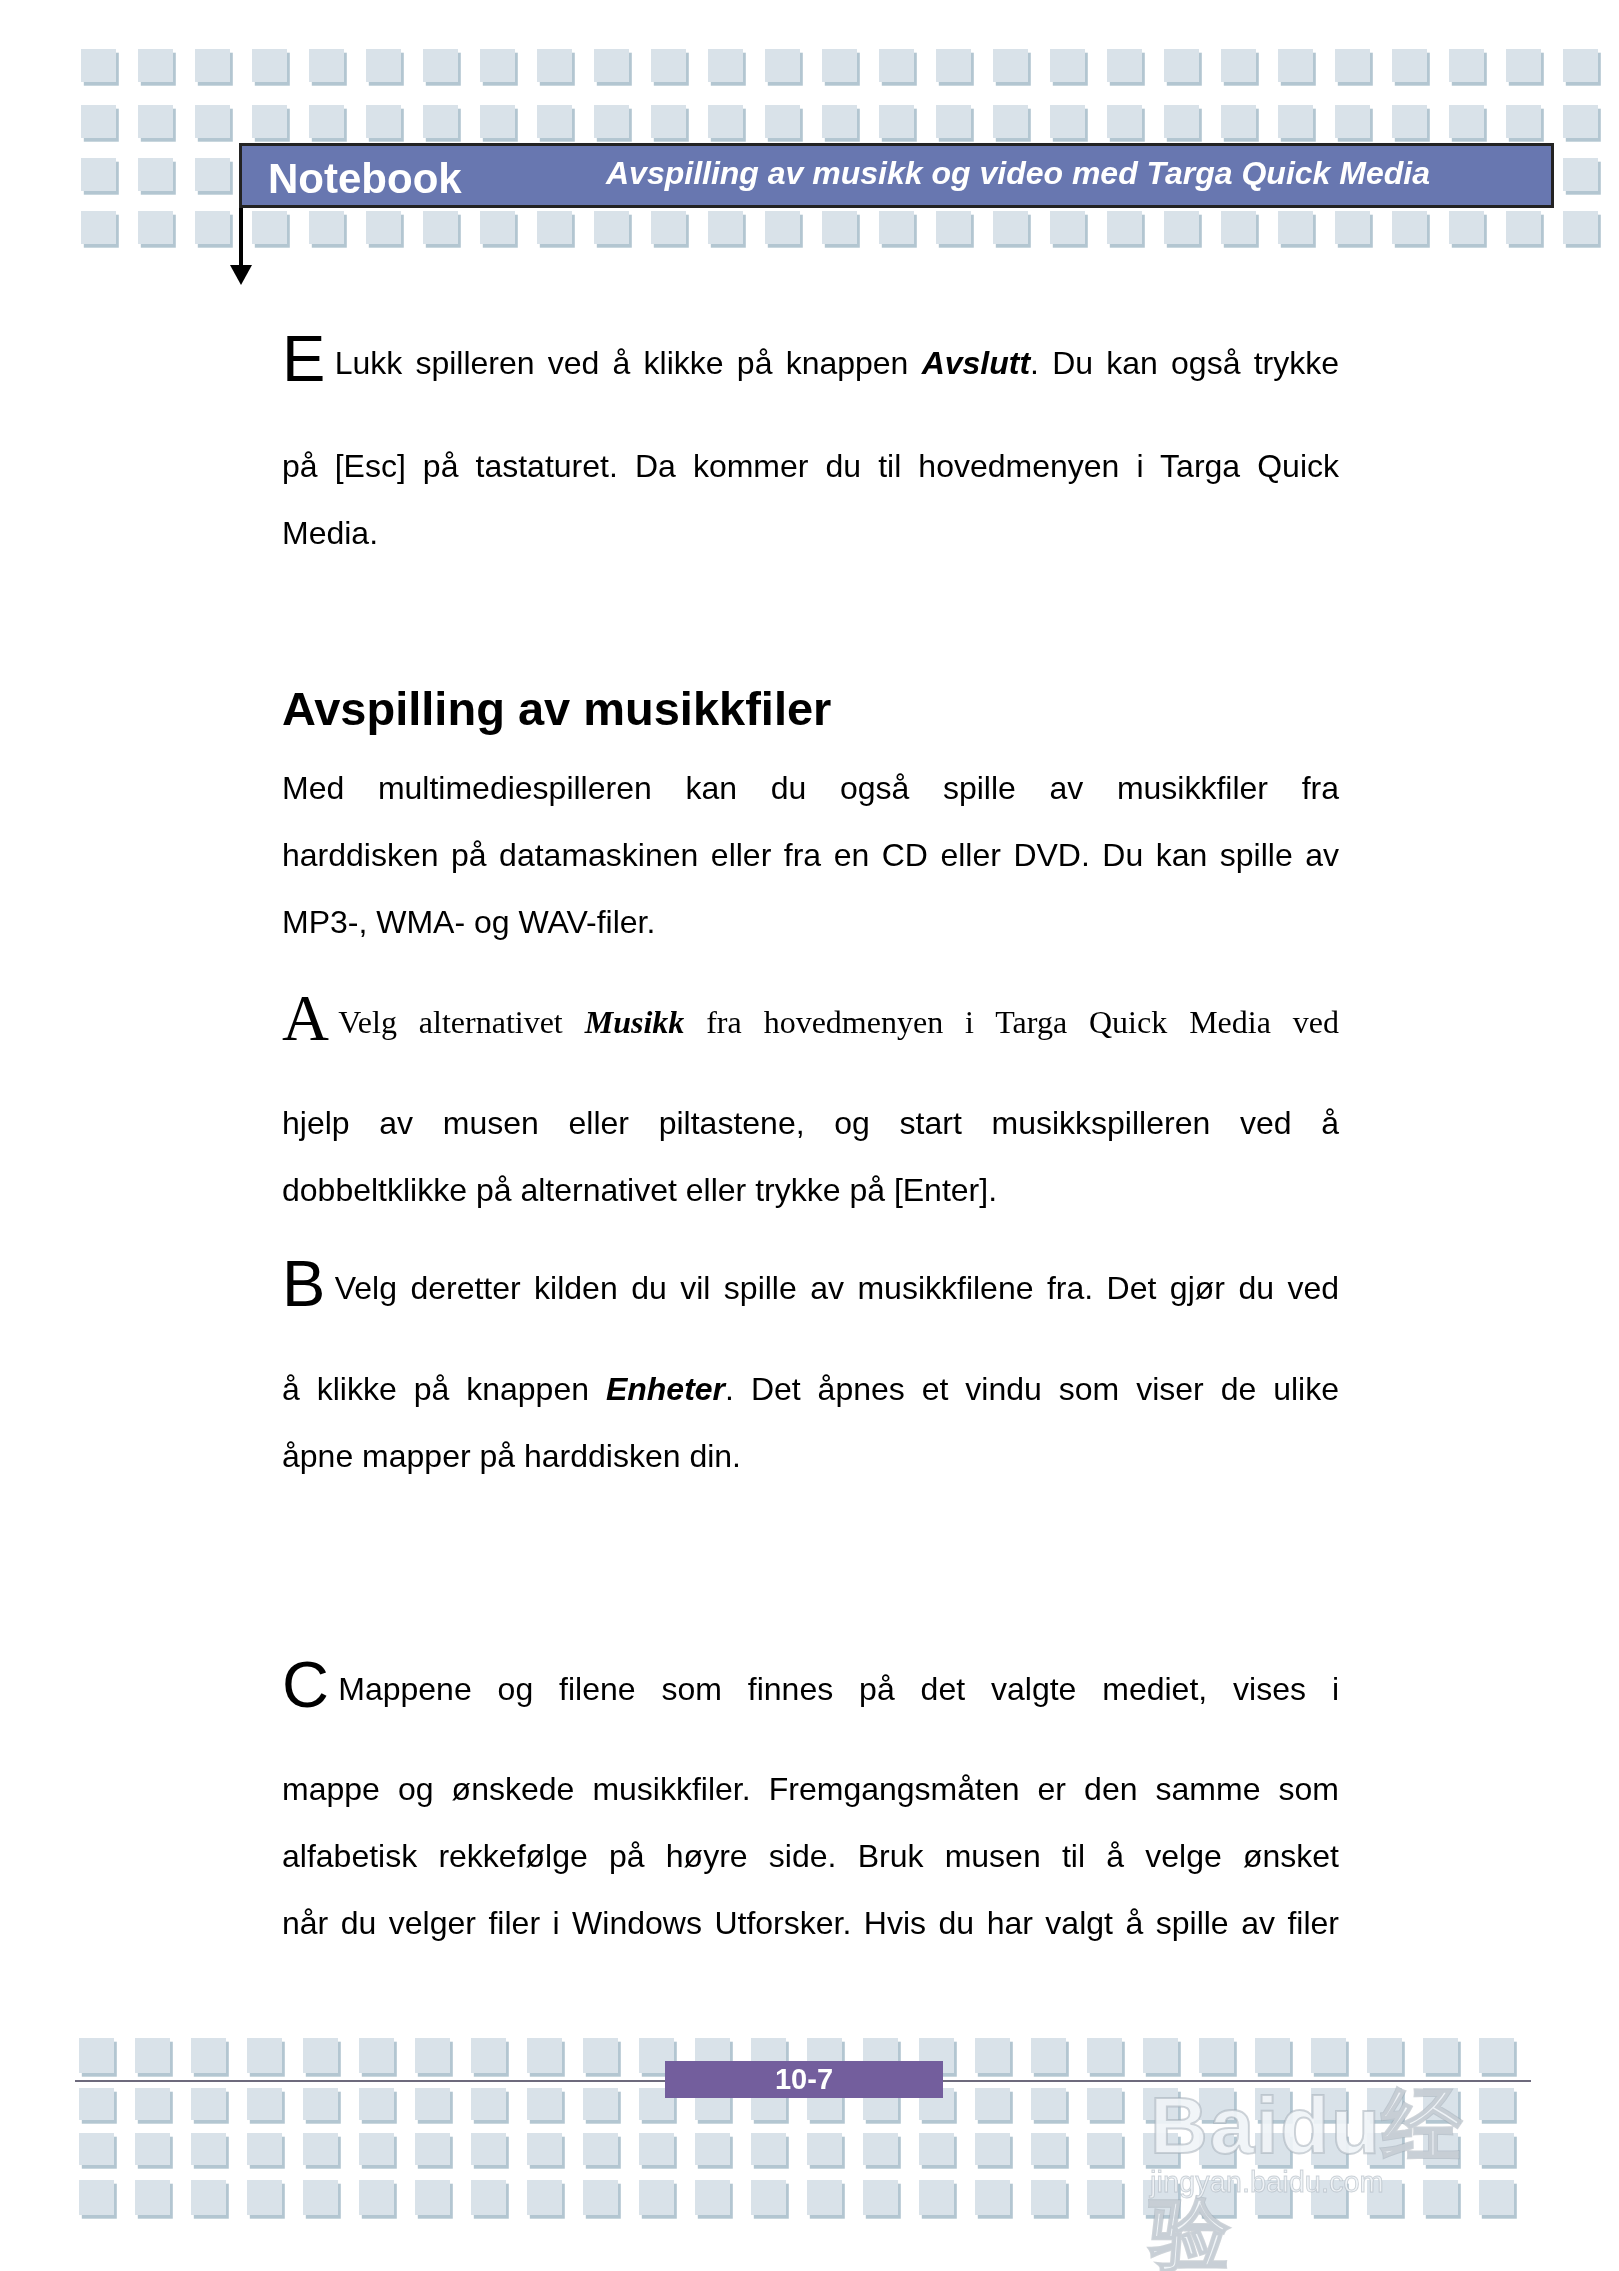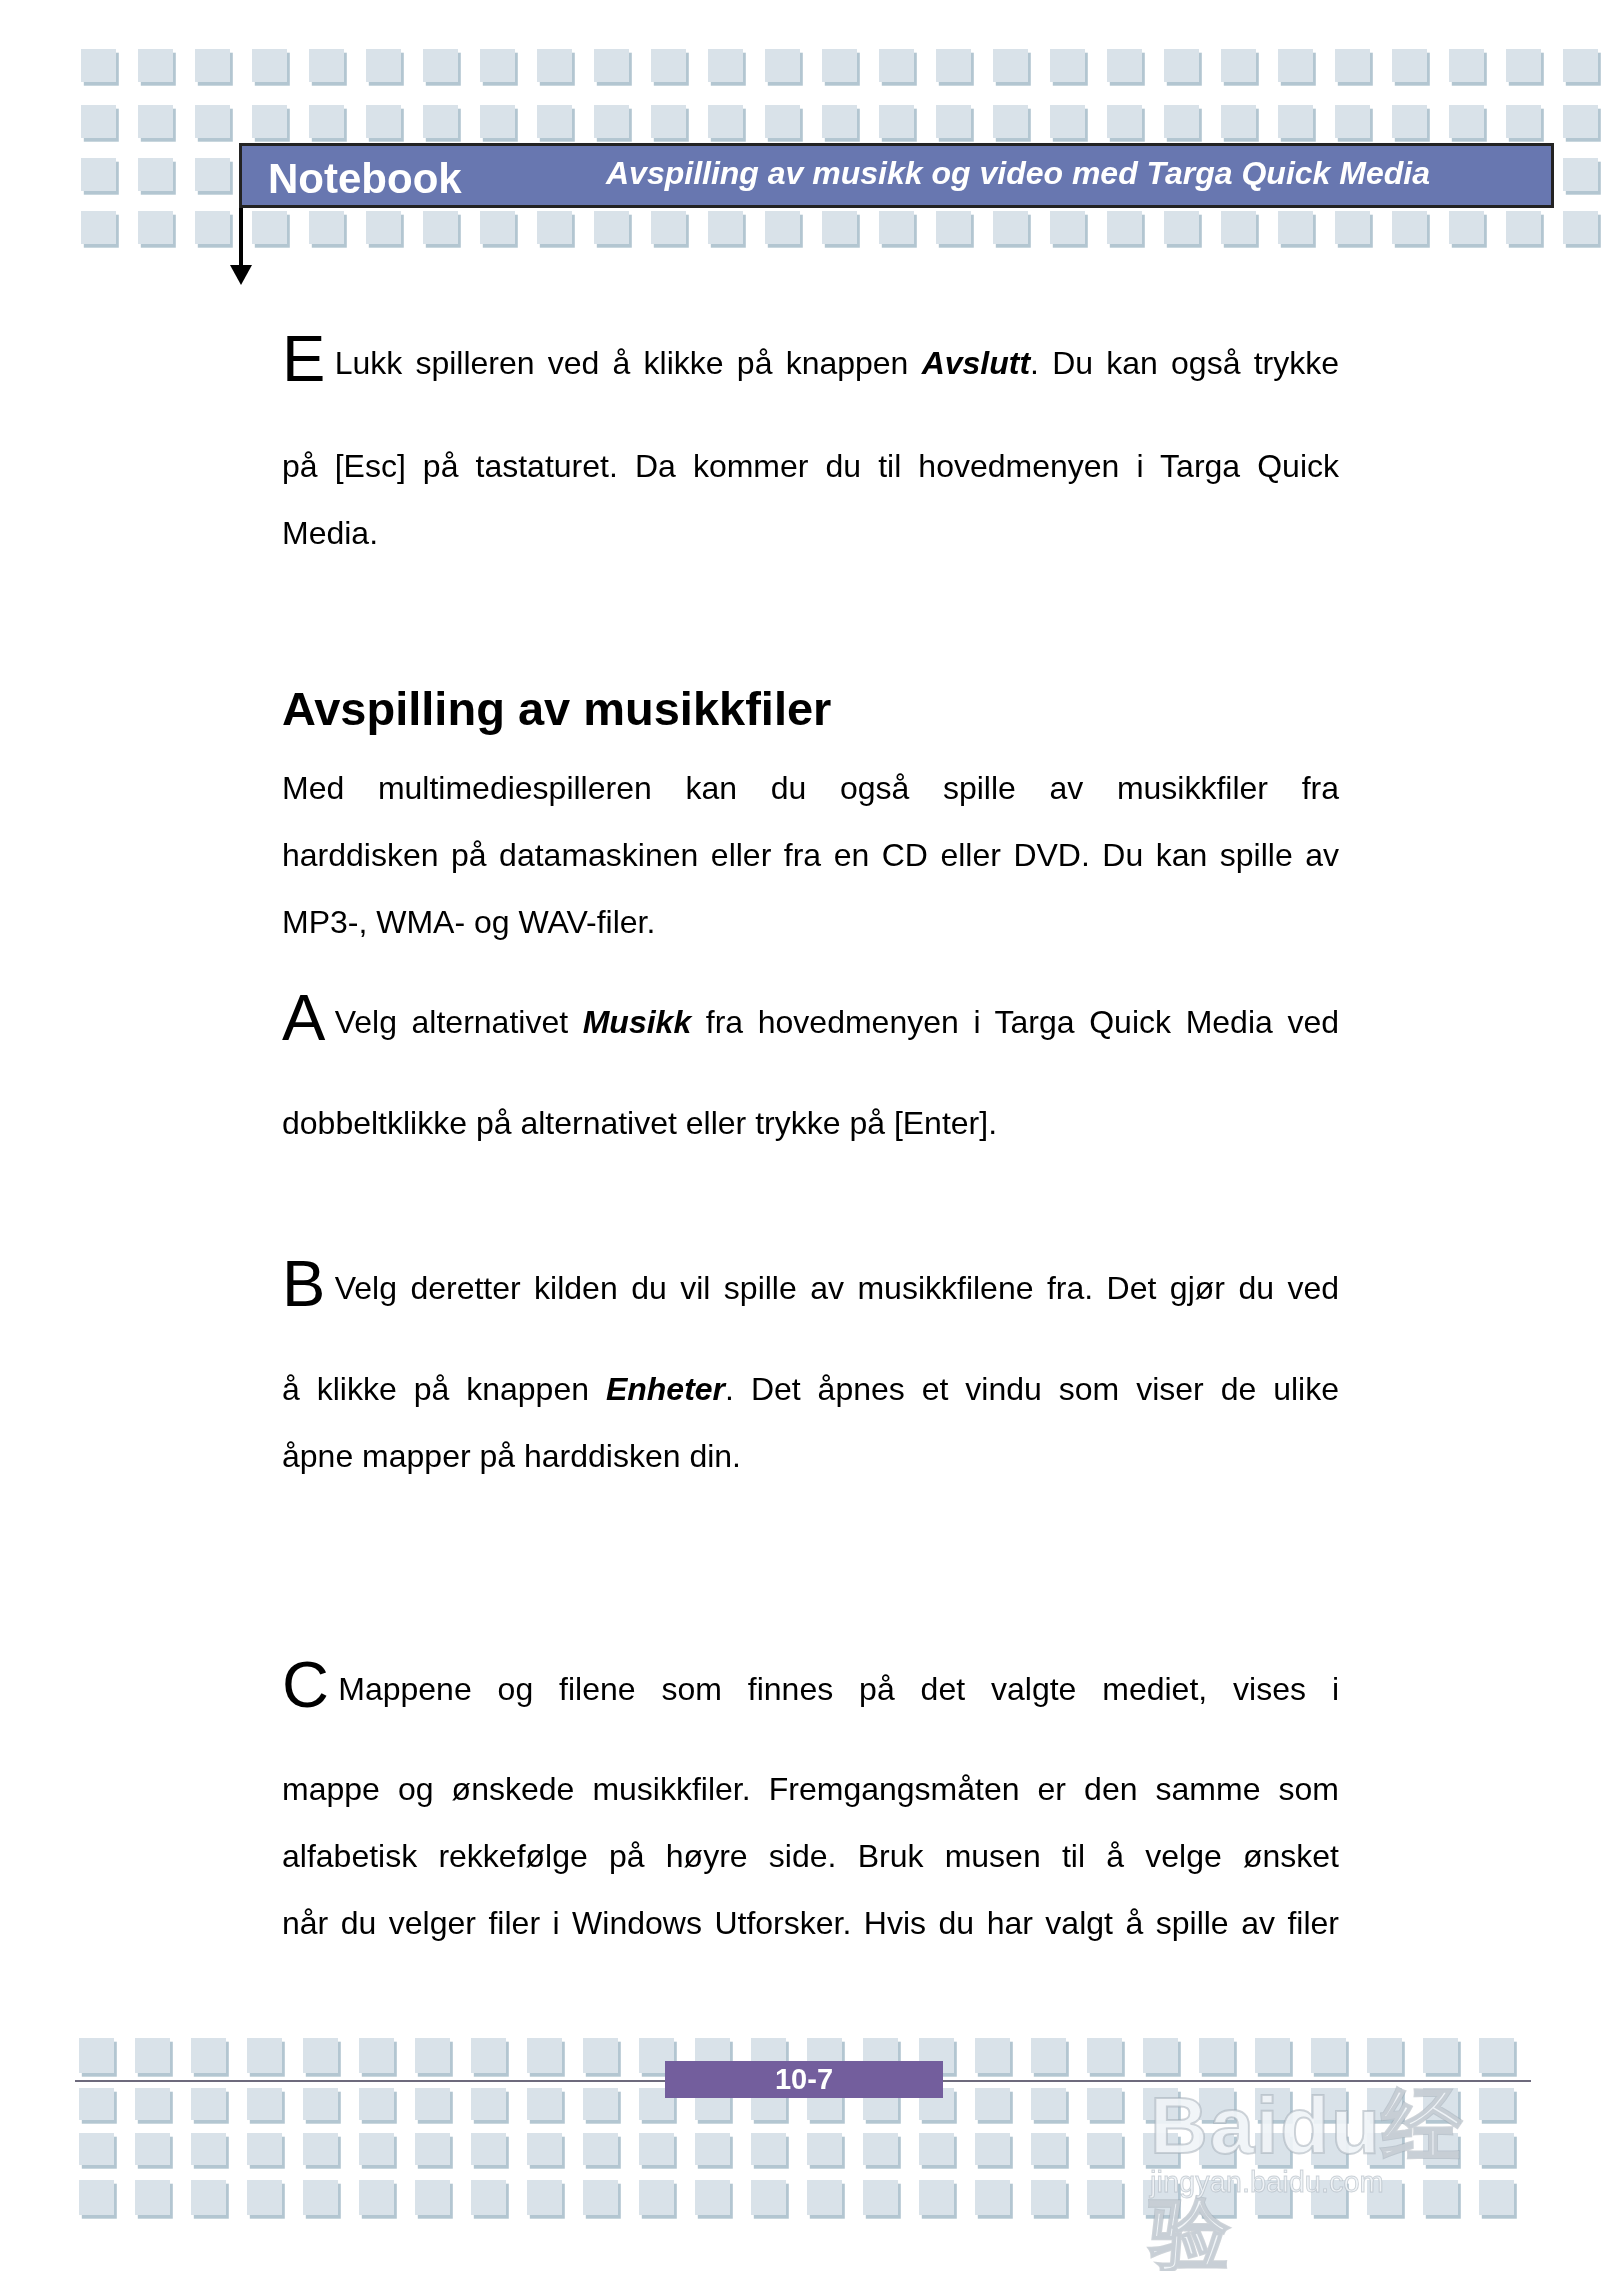--- a/index.html
+++ b/index.html
@@ -165,24 +165,25 @@
   </div>
 
   <div class="heading" style="top:681px;">Avspilling av musikkfiler</div>
 
   <div class="para" style="top:755px;">
     <span class="line">Med multimediespilleren kan du også spille av musikkfiler fra</span>
     <span class="line">harddisken på datamaskinen eller fra en CD eller DVD. Du kan spille av</span>
     <span class="line last">MP3-, WMA- og WAV-filer.</span>
   </div>
 
-  <div class="para" style="top:989px;">
+  <div class="para" style="top:989px;font-family:Liberation Serif, serif;">
     <span class="line"><span class="step-letter">A</span><span>Velg alternativet </span><span class="bi">Musikk</span><span> fra hovedmenyen i Targa Quick Media ved</span></span>
   </div>
   <div class="para" style="top:1090px;">
+    <span class="line">hjelp av musen eller piltastene, og start musikkspilleren ved å</span>
     <span class="line last">dobbeltklikke på alternativet eller trykke på [Enter].</span>
   </div>
 
   <div class="para" style="top:1255px;">
     <span class="line"><span class="step-letter">B</span><span>Velg deretter kilden du vil spille av musikkfilene fra. Det gjør du ved</span></span>
   </div>
   <div class="para" style="top:1356px;">
     <span class="line"><span>å klikke på knappen </span><span class="bi">Enheter</span><span>. Det åpnes et vindu som viser de ulike</span></span>
     <span class="line last">åpne mapper på harddisken din.</span>
   </div>

